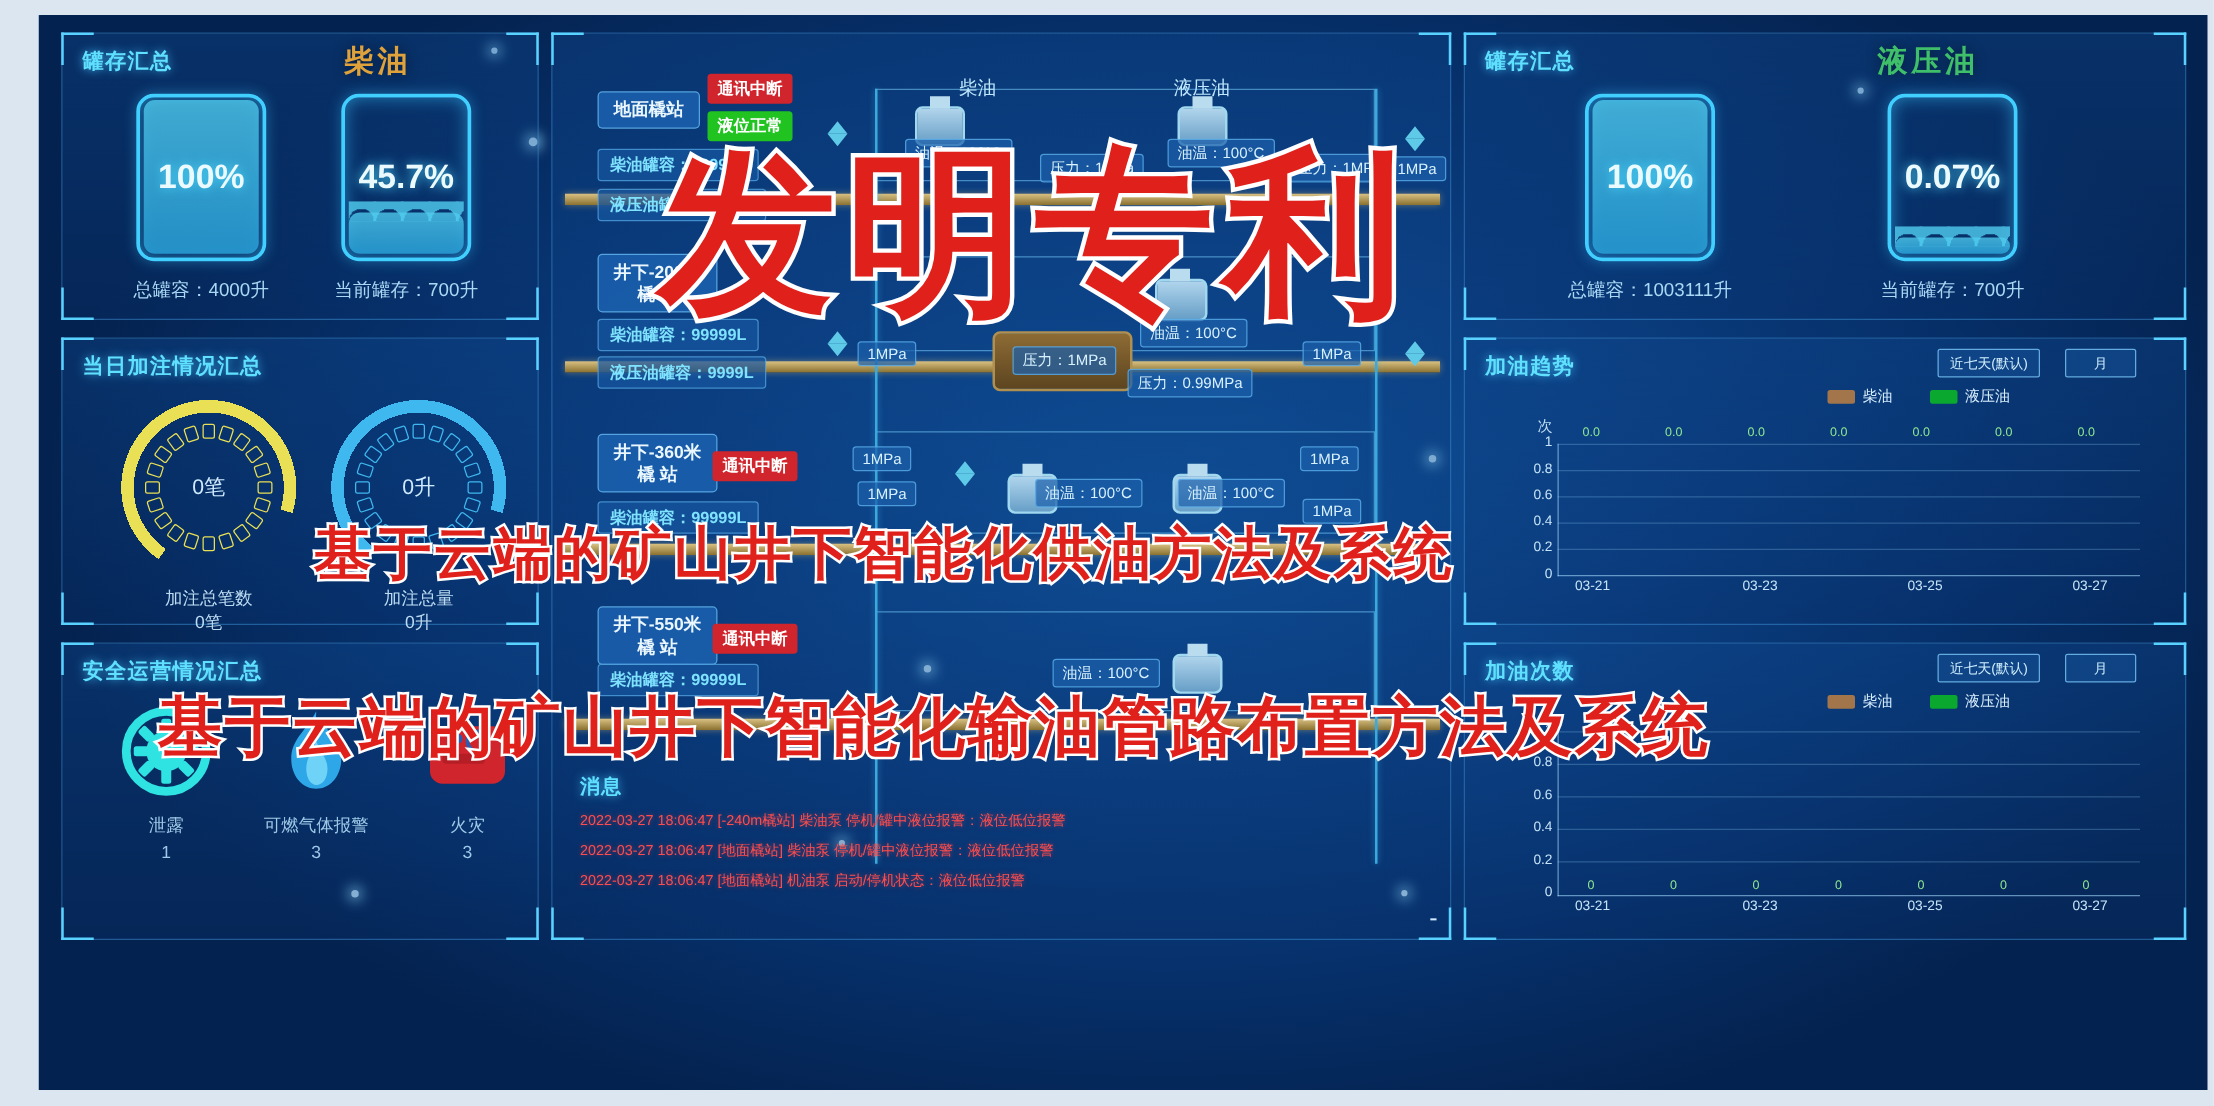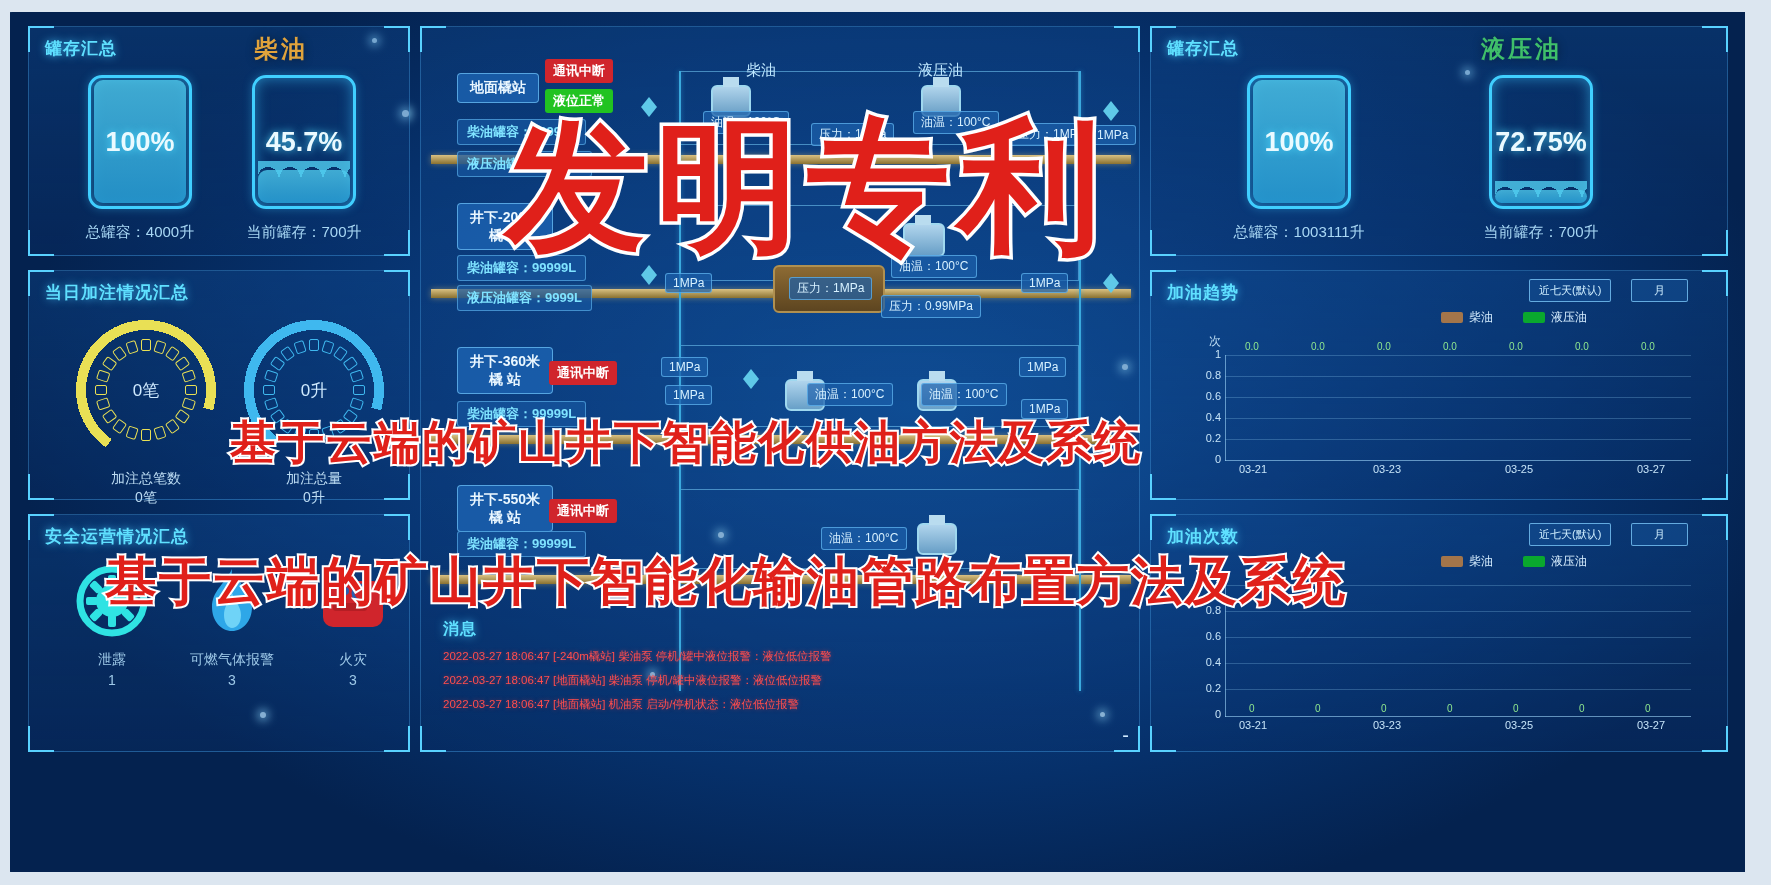--- a/index.html
+++ b/index.html
@@ -7,21 +7,21 @@
     width: 1771px; height: 885px; overflow: hidden;
     background: #e8eef5;
     font-family: "Liberation Sans", "DejaVu Sans", sans-serif;
   }
   #stage {
     position: relative; width: 1771px; height: 885px;
     background: #dce6f0;
   }
   
   #frame {
-    position: absolute; left: 10px; top: 12px;
+    position: absolute; left: 31px; top: 12px;
     width: 1735px; height: 860px;
     background:
       radial-gradient(ellipse 900px 520px at 52% 46%, #10559f 0%, #0b3f82 42%, #06306a 72%, #04224f 100%);
     overflow: hidden;
   }
   #frame::after{
     content:""; position:absolute; inset:0;
     background:
       linear-gradient(115deg, rgba(255,255,255,.055) 0 1px, transparent 1px 90px),
       linear-gradient(62deg, rgba(120,200,255,.05) 0 1px, transparent 1px 150px),
@@ -438,21 +438,21 @@
           <div class="pct">100%</div>
         </div>
         <div class="tank-cap">总罐容：1003111升</div>
       </div>
 
       <div class="tank-wrap" style="left:300px;top:48px;width:180px;">
         <div class="tank">
           <div class="fill" style="height:10%;">
             <div class="wave"></div>
           </div>
-          <div class="pct">72.75%</div>
+          <div class="pct">0.07%</div>
         </div>
         <div class="tank-cap">当前罐存：700升</div>
       </div>
     </div>
 
     <div class="panel" style="left:1140px;top:258px;width:578px;height:230px;">
       <span class="corner c-tl"></span>
       <span class="corner c-tr"></span>
       <span class="corner c-bl"></span>
       <span class="corner c-br"></span>

